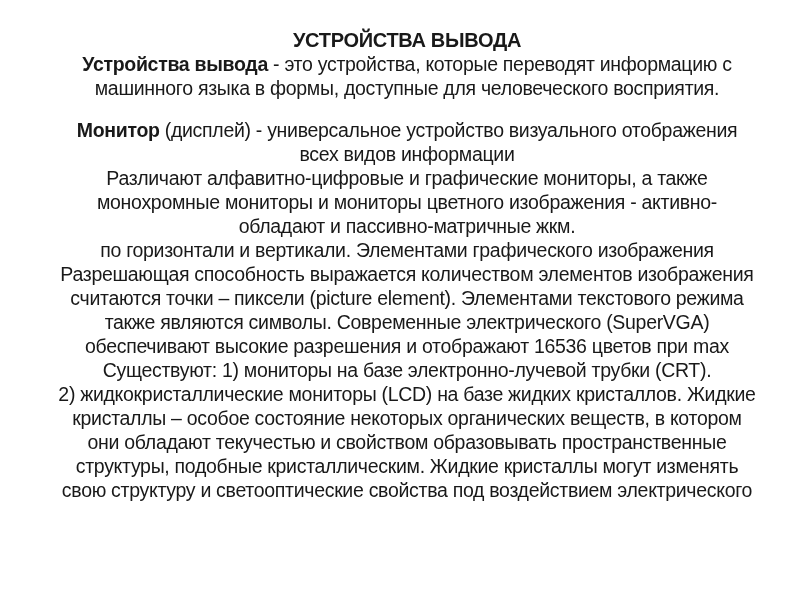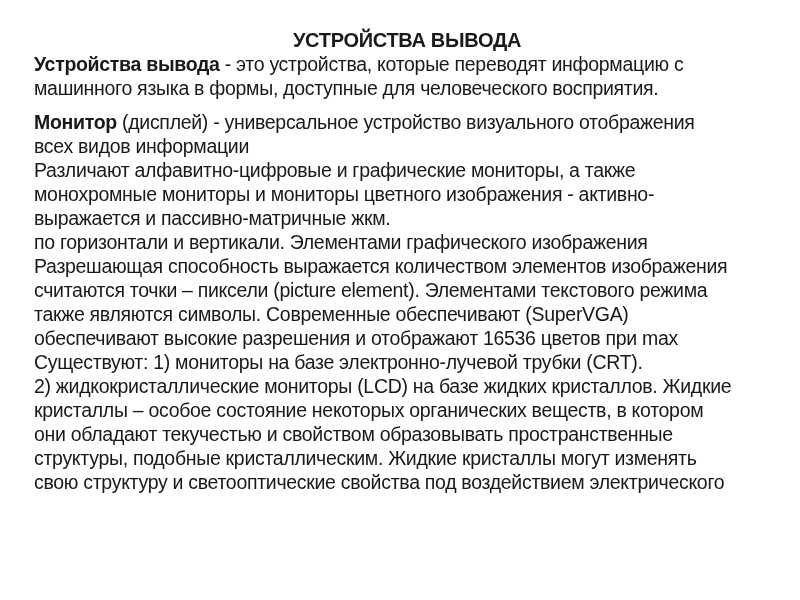--- a/index.html
+++ b/index.html
@@ -23,22 +23,22 @@
     box-sizing: border-box;
     padding: 28px 20px 0 34px;
   }
   .title {
     text-align: center;
     font-weight: bold;
     font-size: 20px;
     line-height: 24px;
     white-space: nowrap;
   }
-  .para { margin: 0; }
-  .para2 { margin-top: 10px; }
+  .para { margin: 0; text-align: center; }
+  .para2 { margin-top: 18px; }
   .line {
     height: 24px;
     white-space: nowrap;
   }
   .bold { font-weight: bold; }
 </style>
 </head>
 <body>
 
 <div class="canvas">
@@ -47,25 +47,25 @@
   <div class="para">
     <div class="line"><span class="bold">Устройства вывода</span><span> - это устройства, которые переводят информацию с</span></div>
     <div class="line"><span class="bold"></span><span>машинного языка в формы, доступные для человеческого восприятия.</span></div>
   </div>
 
   <div class="para para2">
     <div class="line"><span class="bold">Монитор</span><span> (дисплей) - универсальное устройство визуального отображения</span></div>
     <div class="line"><span class="bold"></span><span>всех видов информации</span></div>
     <div class="line"><span class="bold"></span><span>Различают алфавитно-цифровые и графические мониторы, а также</span></div>
     <div class="line"><span class="bold"></span><span>монохромные мониторы и мониторы цветного изображения - активно-</span></div>
-    <div class="line"><span class="bold"></span><span>выражается и пассивно-матричные жкм.</span></div>
+    <div class="line"><span class="bold"></span><span>обладают и пассивно-матричные жкм.</span></div>
     <div class="line"><span class="bold"></span><span>по горизонтали и вертикали. Элементами графического изображения</span></div>
     <div class="line"><span class="bold"></span><span>Разрешающая способность выражается количеством элементов изображения</span></div>
     <div class="line"><span class="bold"></span><span>считаются точки – пиксели (picture element). Элементами текстового режима</span></div>
-    <div class="line"><span class="bold"></span><span>также являются символы. Современные обеспечивают (SuperVGA)</span></div>
+    <div class="line"><span class="bold"></span><span>также являются символы. Современные электрического (SuperVGA)</span></div>
     <div class="line"><span class="bold"></span><span>обеспечивают высокие разрешения и отображают 16536 цветов при max</span></div>
     <div class="line"><span class="bold"></span><span>Существуют: 1) мониторы на базе электронно-лучевой трубки (CRT).</span></div>
     <div class="line"><span class="bold"></span><span>2) жидкокристаллические мониторы (LCD) на базе жидких кристаллов. Жидкие</span></div>
     <div class="line"><span class="bold"></span><span>кристаллы – особое состояние некоторых органических веществ, в котором</span></div>
     <div class="line"><span class="bold"></span><span>они обладают текучестью и свойством образовывать пространственные</span></div>
     <div class="line"><span class="bold"></span><span>структуры, подобные кристаллическим. Жидкие кристаллы могут изменять</span></div>
     <div class="line"><span class="bold"></span><span>свою структуру и светооптические свойства под воздействием электрического</span></div>
   </div>
 </div>
 

